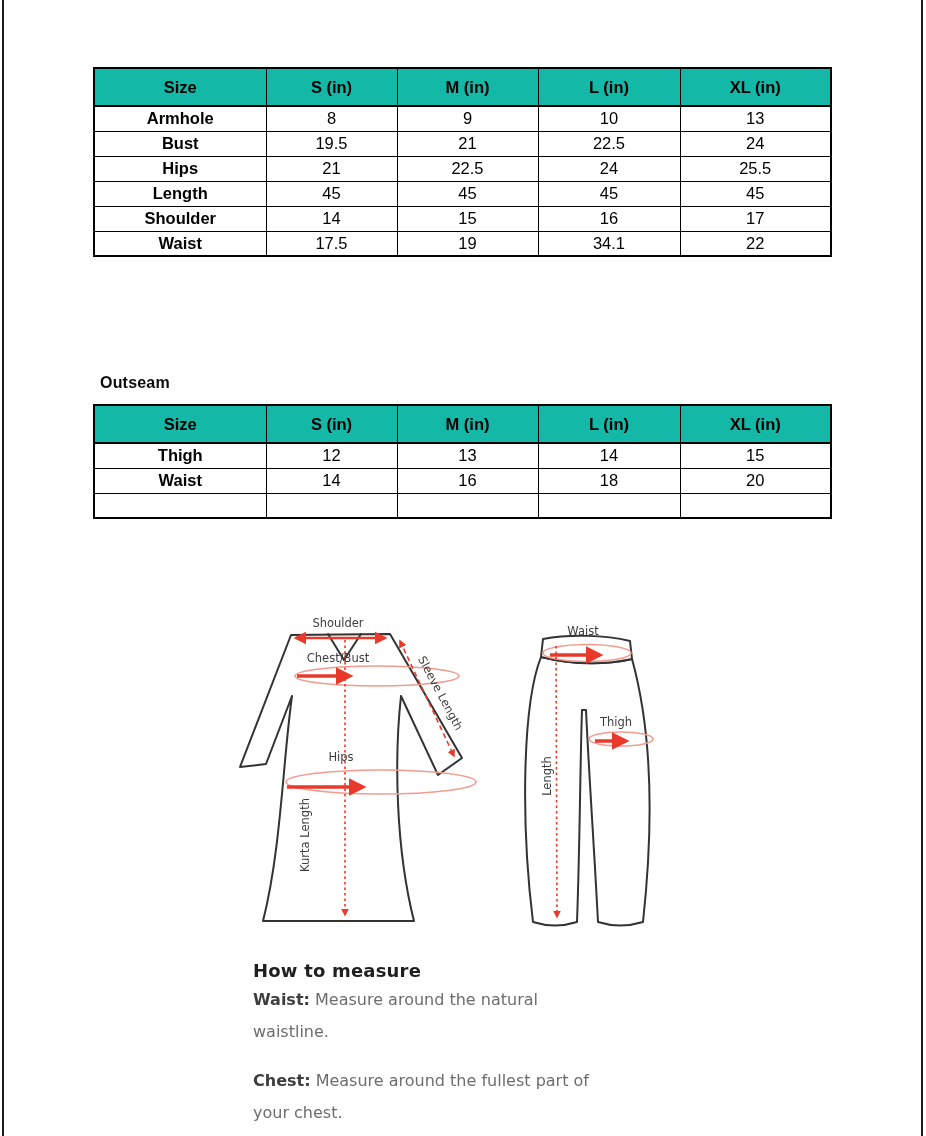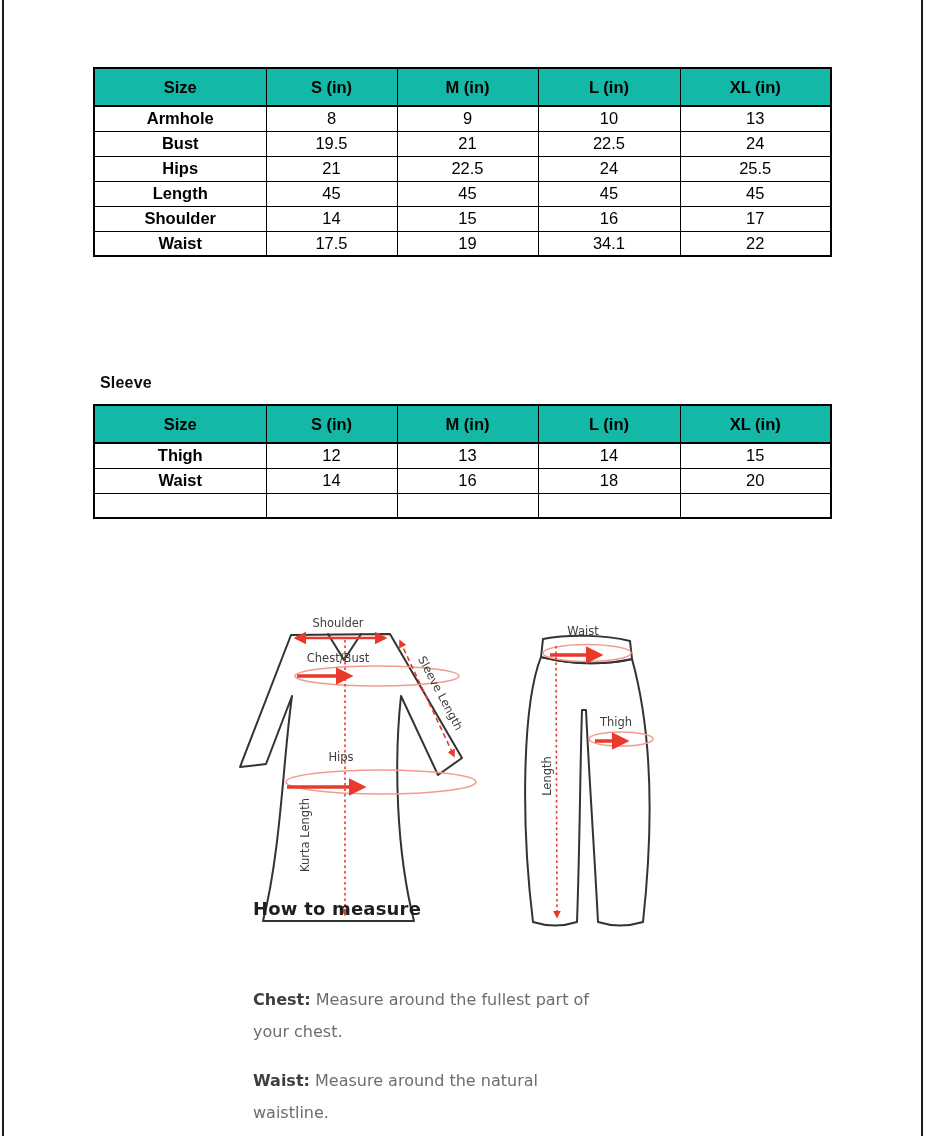--- a/index.html
+++ b/index.html
@@ -34,21 +34,21 @@
   table.size-table thead tr{height:38px;}
   table.size-table tbody tr{height:25px;}
   td.row-label{font-weight:bold;}
 
   svg.diagram{position:absolute;left:230px;top:610px;width:470px;height:340px;}
   svg.diagram text{
     font-family:"DejaVu Sans",sans-serif;font-size:11.5px;fill:#3d3d3d;
   }
 
   .htm-heading{
-    position:absolute;left:253px;top:898px;font-size:18px;font-weight:bold;
+    position:absolute;left:253px;top:960px;font-size:18px;font-weight:bold;
     color:#1f1f1f;font-family:"DejaVu Sans",sans-serif;letter-spacing:0.2px;
   }
   .htm-text{
     position:absolute;left:253px;top:984px;
     font-family:"DejaVu Sans",sans-serif;font-size:16px;line-height:32px;
     color:#6d6d6d;
   }
   .htm-text p{margin:0 0 17px 0;white-space:nowrap;}
   .htm-text .lead{color:#3e3e3e;font-weight:600;}
 </style>
@@ -116,21 +116,21 @@
     <tr>
       <td class="row-label">Waist</td>
       <td>17.5</td>
       <td>19</td>
       <td>34.1</td>
       <td>22</td>
     </tr>
   </tbody>
 </table>
 
-<div class="sec-heading" id="bottoms-heading">Sleeve</div>
+<div class="sec-heading" id="bottoms-heading">Outseam</div>
 
 <table class="size-table" id="bottoms-table">
   <colgroup>
     <col style="width:172px">
       <col style="width:131px">
       <col style="width:141px">
     <col style="width:142px">
       <col style="width:151px">
   </colgroup>
   <thead>
@@ -208,20 +208,20 @@
     <text x="353" y="25">Waist</text>
     <text x="386" y="116">Thigh</text>
     <text x="317" y="170" transform="rotate(-90,317,166)">Length</text>
   </g>
 </svg>
 
 <div class="htm-heading">How to measure</div>
 
 <div class="htm-text">
   <p>
+    <span class="lead">Waist:</span><span> Measure around the natural</span><br>
+    <span>waistline.</span>
+  </p>
+  <p>
     <span class="lead">Chest:</span><span> Measure around the fullest part of</span><br>
     <span>your chest.</span>
   </p>
-  <p>
-    <span class="lead">Waist:</span><span> Measure around the natural</span><br>
-    <span>waistline.</span>
-  </p>
 </div>
 
 </body></html>

